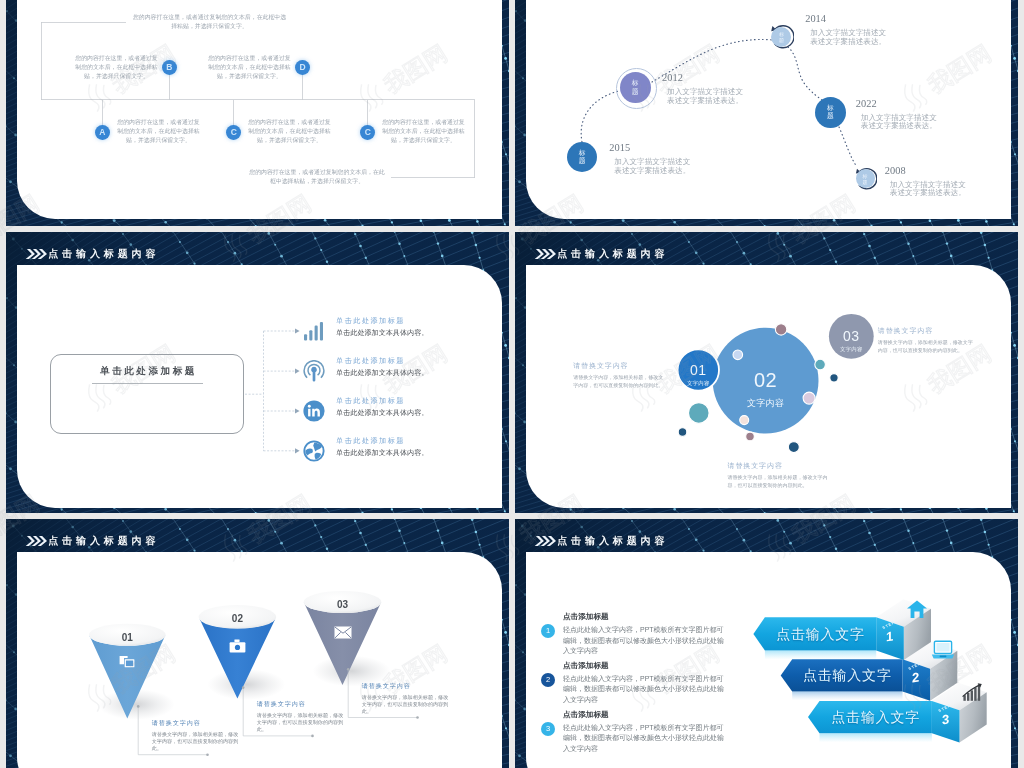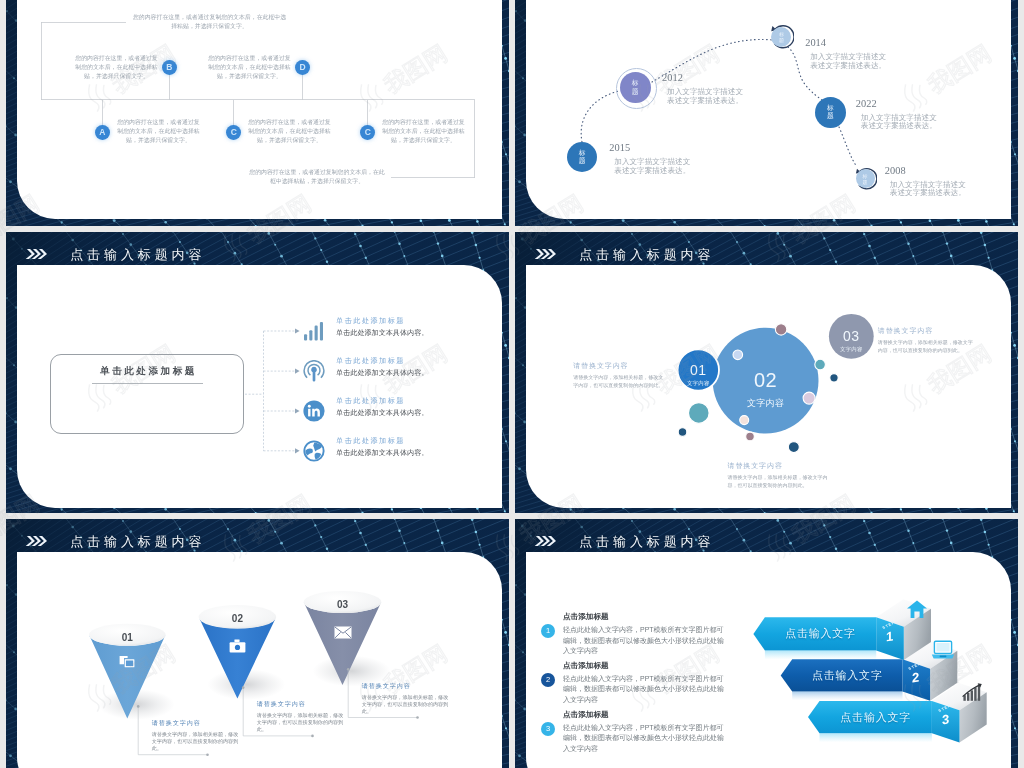--- a/index.html
+++ b/index.html
@@ -8,22 +8,22 @@
  font-family:"Liberation Sans","DejaVu Sans",sans-serif;-webkit-font-smoothing:antialiased;}
 #stage{position:relative;width:1024px;height:768px;overflow:hidden;background:#e9e9e9;}
 .slide{position:absolute;width:503px;height:281px;overflow:hidden;background:#0a2546;}
 .sbg{position:absolute;left:0;top:0;width:100%;height:100%;}
 .lay{position:absolute;left:0;top:0;}
 .card{position:absolute;background:#fff;}
 .card-a{left:10.5px;top:7px;width:485px;height:267px;border-radius:0 38px 0 38px;}
 .card-b{left:10.5px;top:33px;width:485px;height:243px;border-radius:0 38px 0 38px;}
 .hdr{position:absolute;left:18.7px;top:15.9px;display:flex;align-items:center;z-index:3;}
 .hdr .chev{display:block;}
-.htxt{color:#f4f8fc;font-size:13px;letter-spacing:3.9px;margin-left:23px;line-height:1;
- text-shadow:0 0 2.5px rgba(0,0,0,.45);}
+.htxt{color:#f4f8fc;font-size:10px;letter-spacing:3.9px;margin-left:1px;line-height:1;
+ text-shadow:0 0 2.5px rgba(0,0,0,.45);font-weight:bold;}
 .ocirc{position:absolute;width:14.8px;height:14.8px;border-radius:50%;
  background:#3786d4;box-shadow:0 0 4px rgba(120,180,235,.6);
  display:flex;align-items:center;justify-content:center;z-index:4;}
 .ocirc span{color:#cbe4fa;font-size:8.5px;font-weight:700;line-height:1;}
 .otxt{position:absolute;font-size:5.9px;line-height:9.15px;color:#9aa3ad;text-align:center;z-index:3;width:87px;}
 .otxt-top{left:126px;top:68px;width:155px;}
 .otxt-b{left:67px;top:109px;}
 .otxt-d{left:200px;top:109px;}
 .otxt-a{left:109px;top:173px;}
 .otxt-c1{left:240px;top:173px;}
@@ -42,21 +42,21 @@
 .tlc-2017{left:340.6px;top:224.3px;width:19px;height:19px;background:#aecae6;}
 .tlc-2017 span{font-size:5px;width:5.4px;}
 .tlarc{z-index:3;}
 .tlarc-2014{left:253.4px;top:79.1px;}
 .tlarc-2017{left:338.1px;top:221.8px;}
 .tlbl{position:absolute;}
 .tlyear{font-family:"Liberation Serif","DejaVu Serif",serif;font-size:10.4px;color:#707a84;line-height:1;}
 .tldesc{font-size:7.6px;line-height:8.9px;color:#a4acb5;margin-top:4.5px;margin-left:5px;width:82px;}
 .tl-2012{left:94.3px;top:198.4px;}
 .tl-2013{left:147.1px;top:128.3px;}
-.tl-2014{left:290.2px;top:93px;}
+.tl-2014{left:290.2px;top:69px;}
 .tl-2016{left:340.8px;top:153.6px;}
 .tl-2017{left:369.8px;top:220.6px;}
 
 .txtbox{position:absolute;left:44.3px;top:122.4px;width:193.8px;height:79.5px;
  border:.7px solid #9aa0a6;border-radius:11px;box-sizing:border-box;}
 .txtbox-title{font-size:9.6px;color:#4b5056;text-align:center;letter-spacing:2.5px;
  margin-top:9.5px;font-weight:700;text-indent:2.5px;}
 .txtbox-div{width:111px;height:0;border-top:.7px solid #b3b8bd;margin:5.5px auto 0;}
 .txtbox-body{font-size:8px;line-height:10.94px;color:#8b939b;text-align:center;
  margin:6px 6.5px 0;}
@@ -86,21 +86,21 @@
 .ccapt{font-size:6.1px;color:#4d7fb3;letter-spacing:.9px;line-height:1;}
 .ccapd{font-size:5.1px;line-height:6.97px;color:#7e868e;margin-top:5px;width:88px;}
 
 .stepdot{position:absolute;left:26.1px;width:14.2px;height:14.2px;border-radius:50%;
  display:flex;align-items:center;justify-content:center;z-index:4;}
 .stepdot span{color:#fff;font-size:7.5px;line-height:1;font-weight:400;}
 .stepitem{position:absolute;left:48px;width:162px;z-index:4;}
 .stitle{font-size:7.6px;color:#3d4248;font-weight:700;line-height:1;}
 .sdesc{font-size:7px;line-height:10.4px;color:#71797f;margin-top:4.3px;}
 .arrlbl{position:absolute;display:flex;align-items:center;justify-content:center;z-index:5;}
-.arrlbl span{color:#e3f6ff;font-size:11px;letter-spacing:.8px;line-height:1;
+.arrlbl span{color:#e3f6ff;font-size:14px;letter-spacing:.8px;line-height:1;
  text-shadow:0 1px 1.5px rgba(0,60,110,.45);text-align:center;}
 .stepbadge{position:absolute;z-index:6;display:flex;flex-direction:column;
  align-items:center;justify-content:center;}
 .stepbadge .sw{color:#dff4ff;font-size:3.8px;letter-spacing:.9px;line-height:1;
  transform:rotate(-28deg) translateY(-1px);font-weight:700;}
 .stepbadge .sn{color:#fff;font-size:13px;font-weight:700;line-height:1;margin-top:1px;
  transform:skewY(-9deg);}
 .cubeic{position:absolute;z-index:6;}
 .cubeic svg{display:block;}
 

